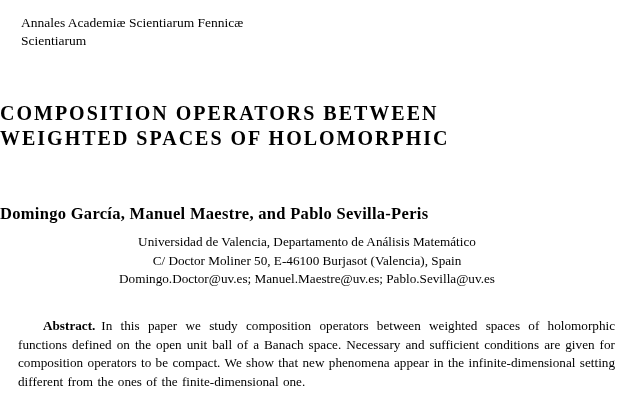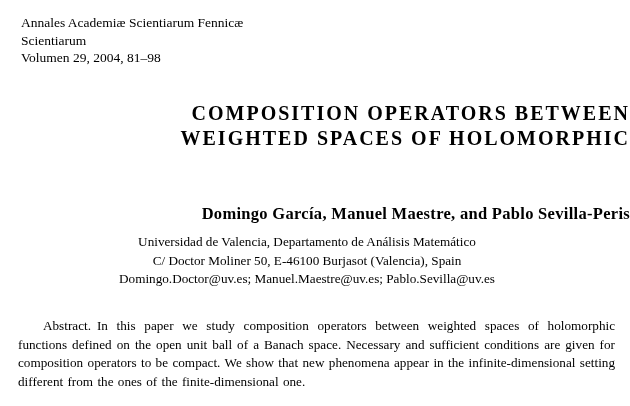--- a/index.html
+++ b/index.html
@@ -23,36 +23,35 @@
     font-size: 13.5px;
     line-height: 17.6px;
     white-space: nowrap;
   }
   .paper-title {
     position: absolute;
     top: 101px;
     left: 0;
     right: 0;
     margin: 0;
-    text-align: right;
+    text-align: left;
     font-size: 20px;
     font-weight: bold;
     line-height: 25.3px;
     letter-spacing: 2px;
-    padding-left: 44px;
   }
   .paper-title .tline {
     display: block;
   }
   .authors-line {
     position: absolute;
     top: 204px;
     left: 0;
     right: 0;
-    text-align: right;
+    text-align: left;
     font-size: 16.5px;
     font-weight: bold;
     letter-spacing: 0.3px;
     white-space: nowrap;
   }
   .affiliation-block {
     position: absolute;
     top: 233px;
     left: 0;
     right: 16px;
@@ -66,33 +65,32 @@
     left: 18px;
     right: 15px;
     margin: 0;
     font-size: 13.2px;
     line-height: 18.7px;
     text-align: justify;
     text-indent: 25px;
     word-spacing: 1px;
   }
   .abstract-label {
-    font-weight: normal;
+    font-weight: bold;
     margin-right: 0.45em;
   }
 </style>
 </head>
 <body>
 
 <div class="page">
 
   <header class="journal-header">
     <div>Annales Academiæ Scientiarum Fennicæ</div>
     <div>Scientiarum</div>
-    <div>Volumen 29, 2004, 81–98</div>
   </header>
 
   <h1 class="paper-title">
     <span class="tline">COMPOSITION OPERATORS BETWEEN</span>
     <span class="tline">WEIGHTED SPACES OF HOLOMORPHIC</span>
   </h1>
 
   <div class="authors-line">Domingo García, Manuel Maestre, and Pablo Sevilla-Peris</div>
 
   <div class="affiliation-block">

